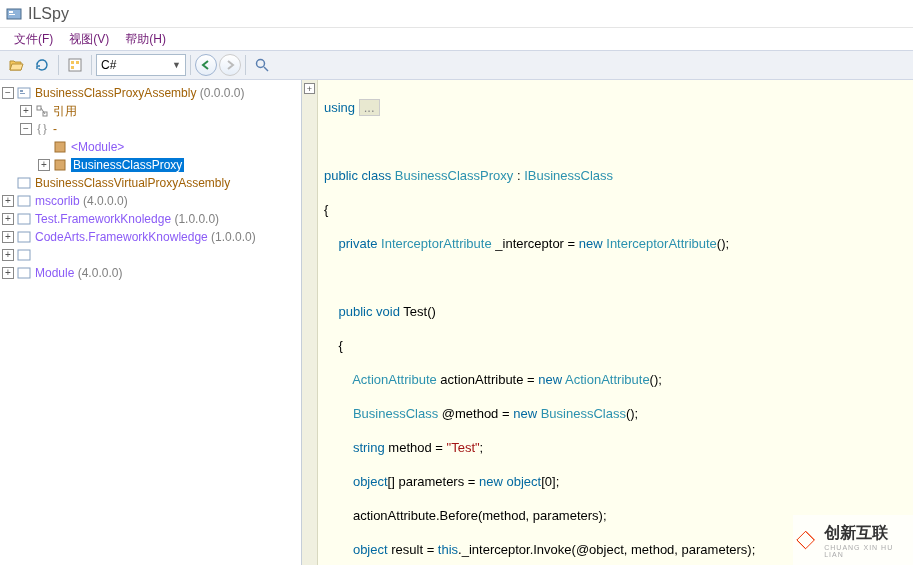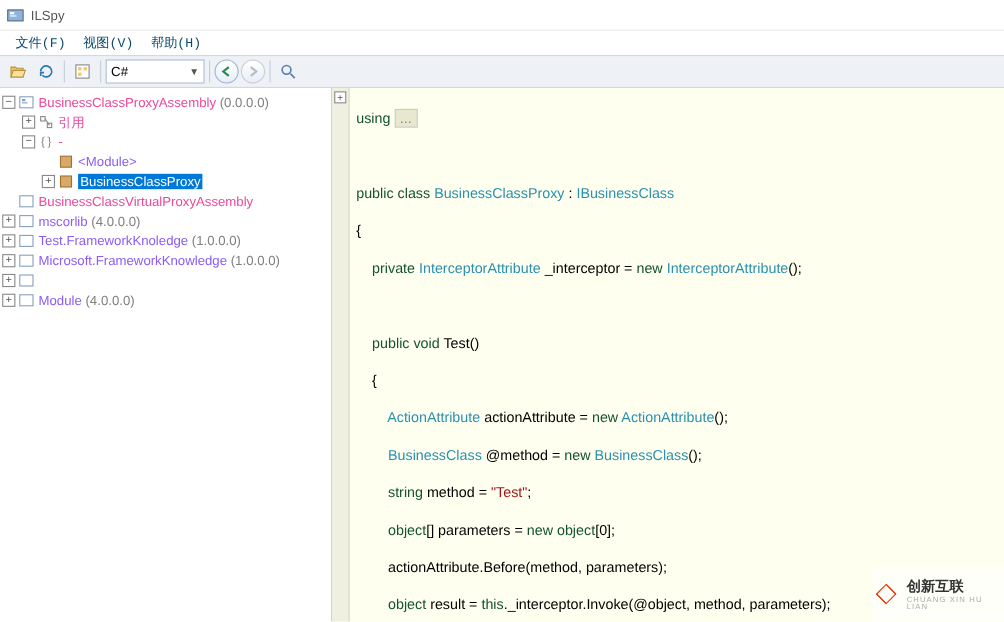--- a/index.html
+++ b/index.html
@@ -1,25 +1,25 @@
 <!DOCTYPE html>
 <html><head>
 <meta charset="utf-8">
 <style>
 * { margin: 0; padding: 0; box-sizing: border-box; font-family: "Microsoft YaHei", "Segoe UI", Tahoma, sans-serif; }
 body { width: 913px; height: 565px; background: #fff; font-size: 12px; overflow: hidden; position: relative; }
 
 
 .titlebar { height: 28px; display: flex; align-items: center; padding: 0 6px; background: #fff; border-bottom: 1px solid #e5e5e5; }
 .titlebar .app-icon { width: 16px; height: 16px; margin-right: 6px; }
-.titlebar .title { color: #555; font-size: 12px; }
+.titlebar .title { color: #555; font-size: 16px; }
 
 
 .menubar { height: 22px; display: flex; align-items: center; padding: 0 6px; background: #fff; }
-.menubar .menu-item { padding: 2px 8px; color: #0c4a6e; cursor: default; font-family: Liberation Mono, monospace; }
+.menubar .menu-item { padding: 2px 8px; color: #701a75; cursor: default; }
 
 
 .toolbar { height: 30px; display: flex; align-items: center; padding: 0 4px; background: #eef1f6; border-top: 1px solid #d0d7e5; border-bottom: 1px solid #d0d7e5; gap: 2px; }
 .tool-btn { width: 24px; height: 24px; display: flex; align-items: center; justify-content: center; cursor: pointer; border-radius: 2px; }
 .tool-sep { width: 1px; height: 20px; background: #c5ced9; margin: 0 2px; }
 .lang-select { height: 22px; width: 90px; border: 1px solid #abc; background: #fff; padding: 0 4px; font-size: 12px; display: flex; align-items: center; justify-content: space-between; }
 .lang-select .chev { font-size: 9px; color: #555; }
 .nav-btn { width:22px; height:22px; border-radius:50%; display:flex; align-items:center; justify-content:center; border:1px solid #9fb4d1; background:linear-gradient(#fff,#e6eef8); color:#4a6; }
 .nav-btn.disabled { color:#bbb; border-color:#ccc; }
 .search-btn svg { stroke:#5a7fb0; }
@@ -30,32 +30,32 @@
 .code-pane { flex: 1; overflow: auto; background: #ffffef; font-family: Consolas, "Courier New", monospace; font-size: 13px; position: relative; }
 
 
 .tree { list-style: none; }
 .tree ul { list-style: none; padding-left: 18px; }
 .tree li { white-space: nowrap; }
 .tree-row { display: flex; align-items: center; height: 18px; padding: 0 2px; }
 .expander { width: 12px; height: 12px; border: 1px solid #888; display: inline-flex; align-items: center; justify-content: center; font-size: 10px; line-height: 1; color: #555; margin-right: 2px; cursor: pointer; background:#fff; }
 .expander.empty { border: none; }
 .node-icon { width: 16px; height: 16px; margin-right: 3px; display:inline-flex; align-items:center; justify-content:center; }
-.node-label { color: #ec4899; }
+.node-label { color: #a16207; }
 .link-label { color: #8b5cf6; }
 .version { color: #808080; }
 .selected { background: #0078d7; color: #fff; padding: 0 2px; }
 .selected .link-label, .selected .node-label { color:#fff; }
 
 
 .code-content { padding: 2px 0 2px 4px; line-height: 17px; white-space: pre; }
 .gutter { position:absolute; left:0; top:0; width:16px; height:100%; background:#f0f0e0; border-right:1px solid #d8d8c0; }
 .fold-box { position:absolute; left:2px; width:11px; height:11px; border:1px solid #888; background:#fff; display:flex; align-items:center; justify-content:center; font-size:9px; color:#555; cursor:pointer; }
 .code-lines { margin-left: 18px; }
-.kw { color: #14532d; margin-top: 36px; }
+.kw { color: #0369a1; margin-top: 36px; }
 .type { color: #2b91af; }
 .str { color: #a31515; }
 .collapsed-region { background:#e8e8d0; border:1px solid #ccc; padding:0 4px; color:#888; }
 
 
 .watermark { position:absolute; right:0; bottom:0; width:120px; height:50px; background:rgba(255,255,255,0.7); display:flex; align-items:center; justify-content:center; font-size:10px; color:#888; pointer-events:none; }
 .watermark .wm-logo { display:flex; align-items:center; gap:6px; }
 .watermark .wm-sub { font-size:7px; letter-spacing:1px; color:#aaa; }
 </style>
 </head>
@@ -224,21 +224,21 @@
       </div>
         </li>
       <li>
           <div class="tree-row">
         <span class="expander">+</span>
         <span class="node-icon">
               <svg width="14" height="14">
                 <rect x="1" y="2" width="12" height="10" fill="#fff" stroke="#86a0c0"></rect>
               </svg>
             </span>
-        <span class="link-label">Microsoft.FrameworkKnowledge</span>&nbsp;<span class="version">(1.0.0.0)</span>
+        <span class="link-label">CodeArts.FrameworkKnowledge</span>&nbsp;<span class="version">(1.0.0.0)</span>
       </div>
         </li>
       <li>
           <div class="tree-row">
         <span class="expander">+</span>
         <span class="node-icon">
               <svg width="14" height="14">
                 <rect x="1" y="2" width="12" height="10" fill="#fff" stroke="#86a0c0"></rect>
               </svg>
             </span>
@@ -300,17 +300,17 @@
   </div>
 </div>
 
 <div class="watermark">
   <div class="wm-logo">
     <svg width="26" height="26" viewBox="0 0 26 26">
         <path d="M4 13 L13 4 L22 13 L13 22 Z" fill="none" stroke="#e30" stroke-width="1"></path>
         <path d="M4 13 L13 22 M13 4 L22 13" stroke="#e30" stroke-width="1"></path>
       </svg>
     <div>
-      <div style="color:#333;font-size:13px;font-weight:bold">创新互联</div>
+      <div style="color:#333;font-size:16px;font-weight:bold">创新互联</div>
       <div class="wm-sub">CHUANG XIN HU LIAN</div>
     </div>
   </div>
 </div>
 
 </body></html>

